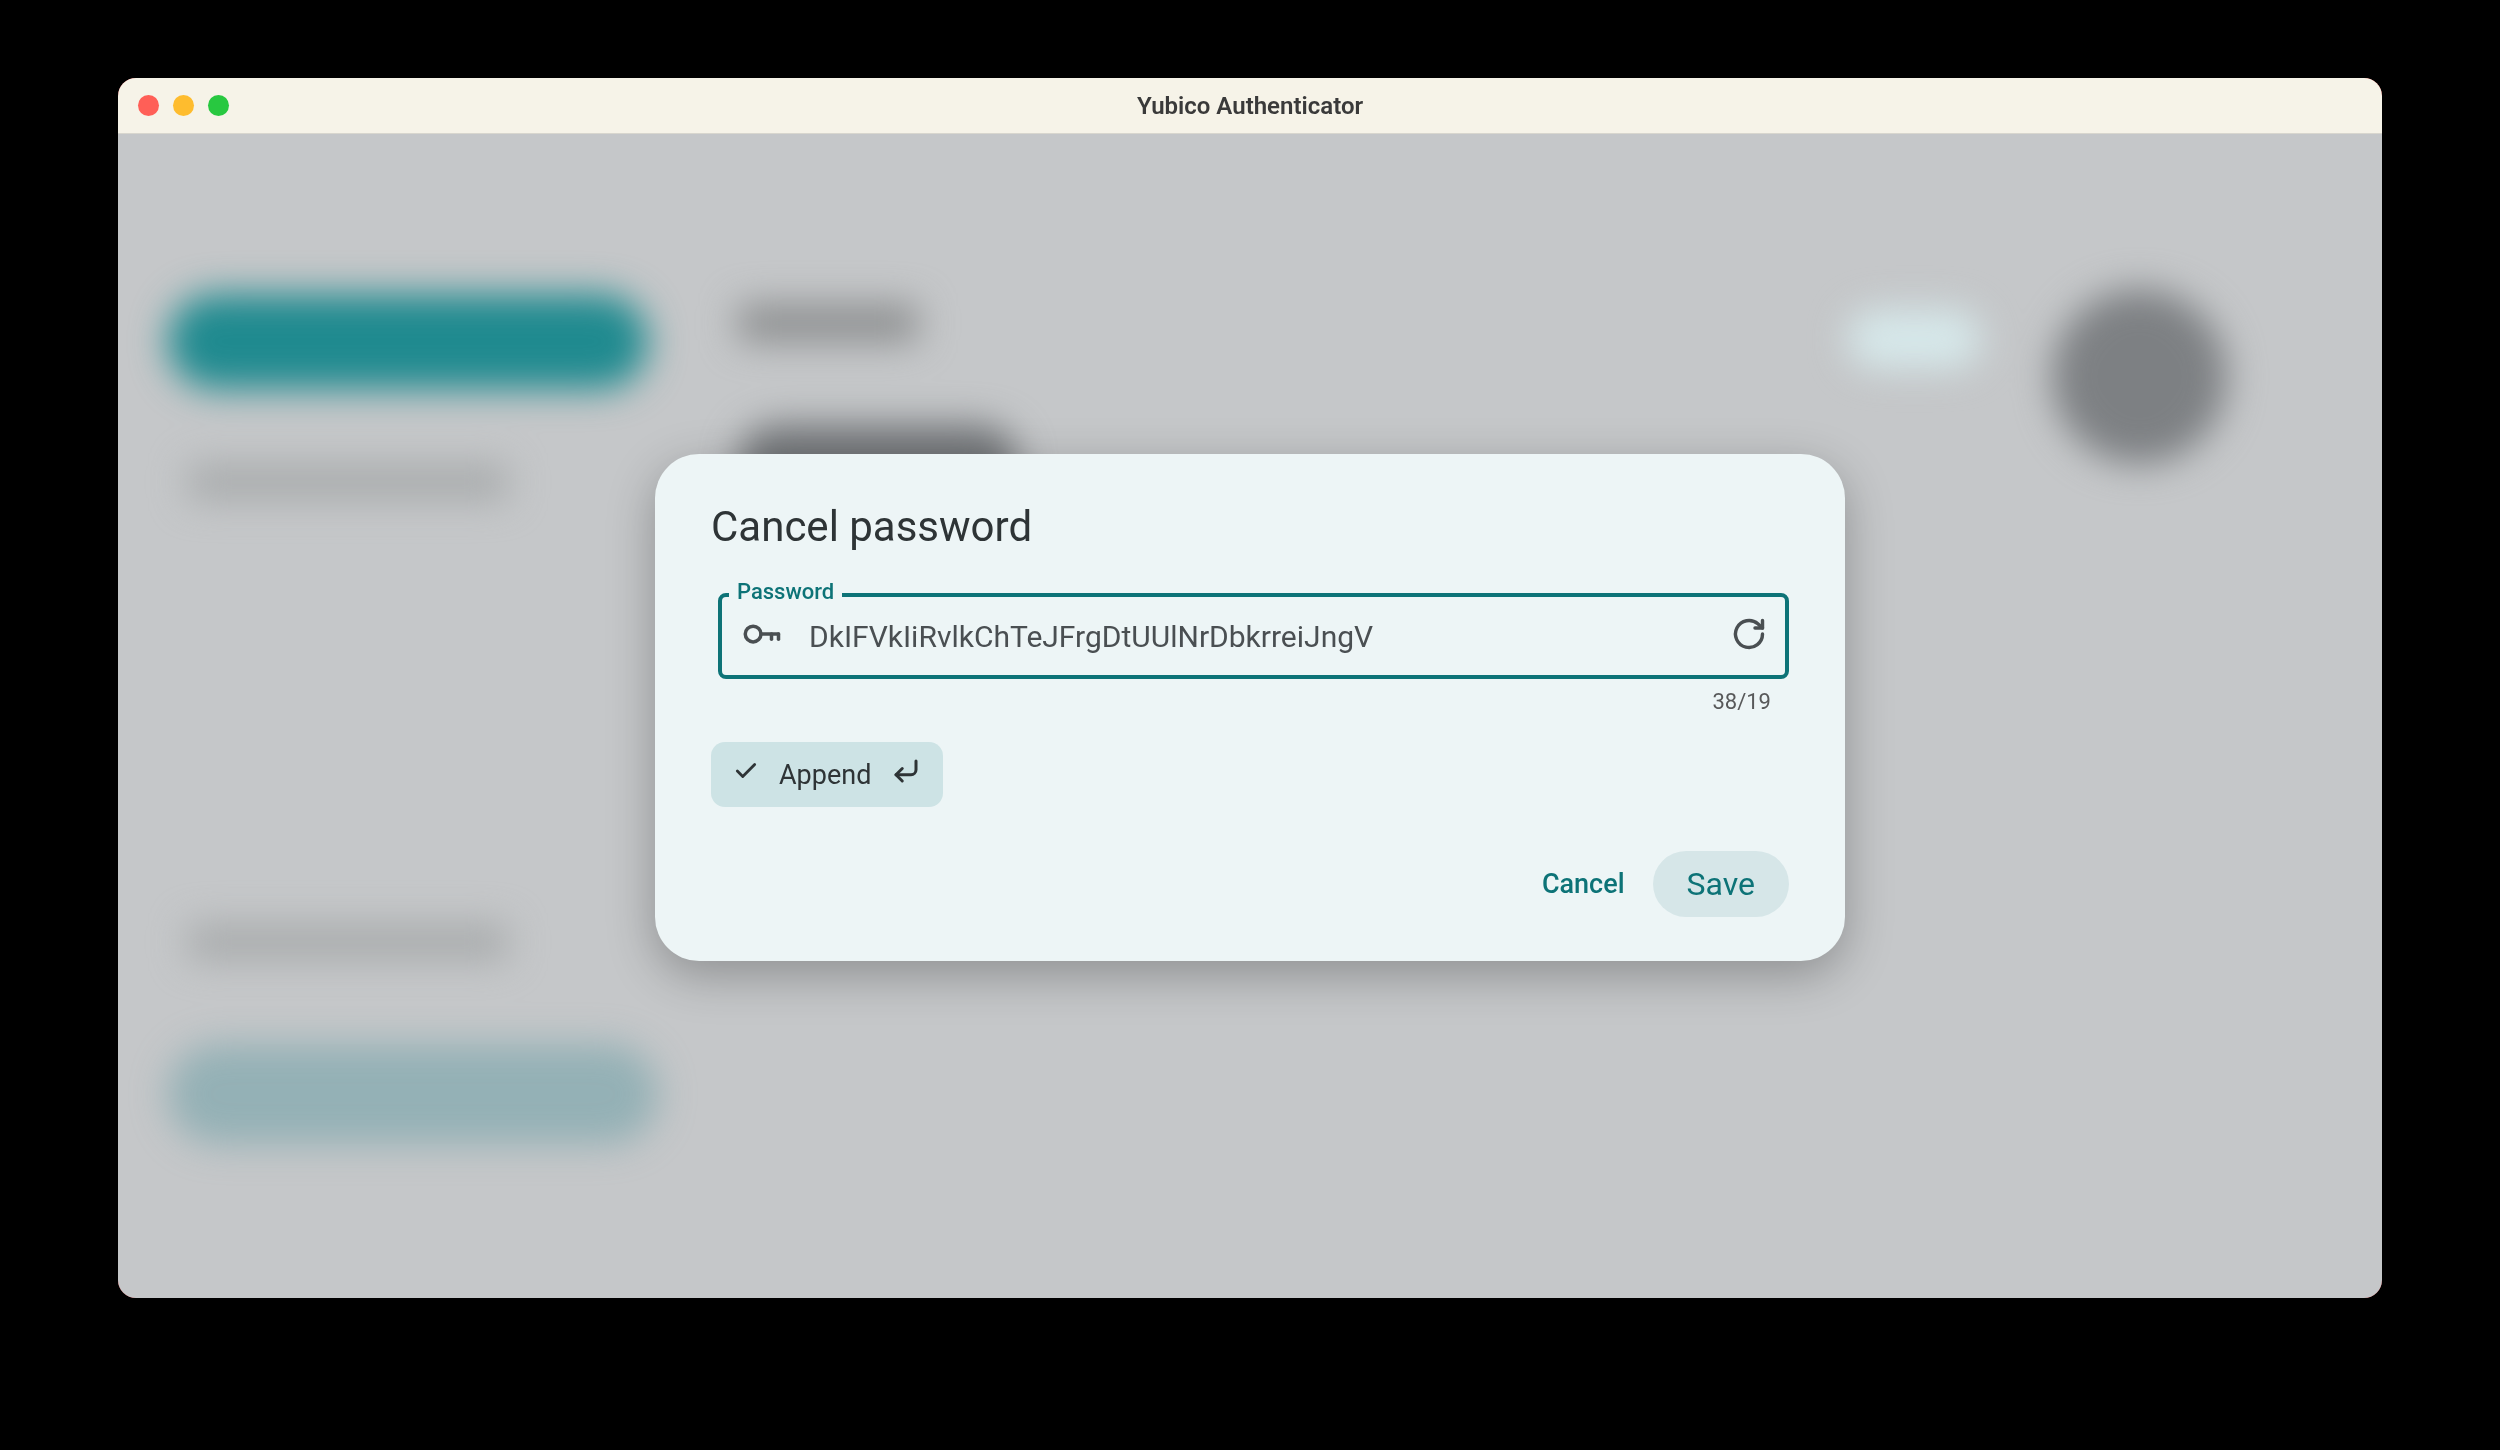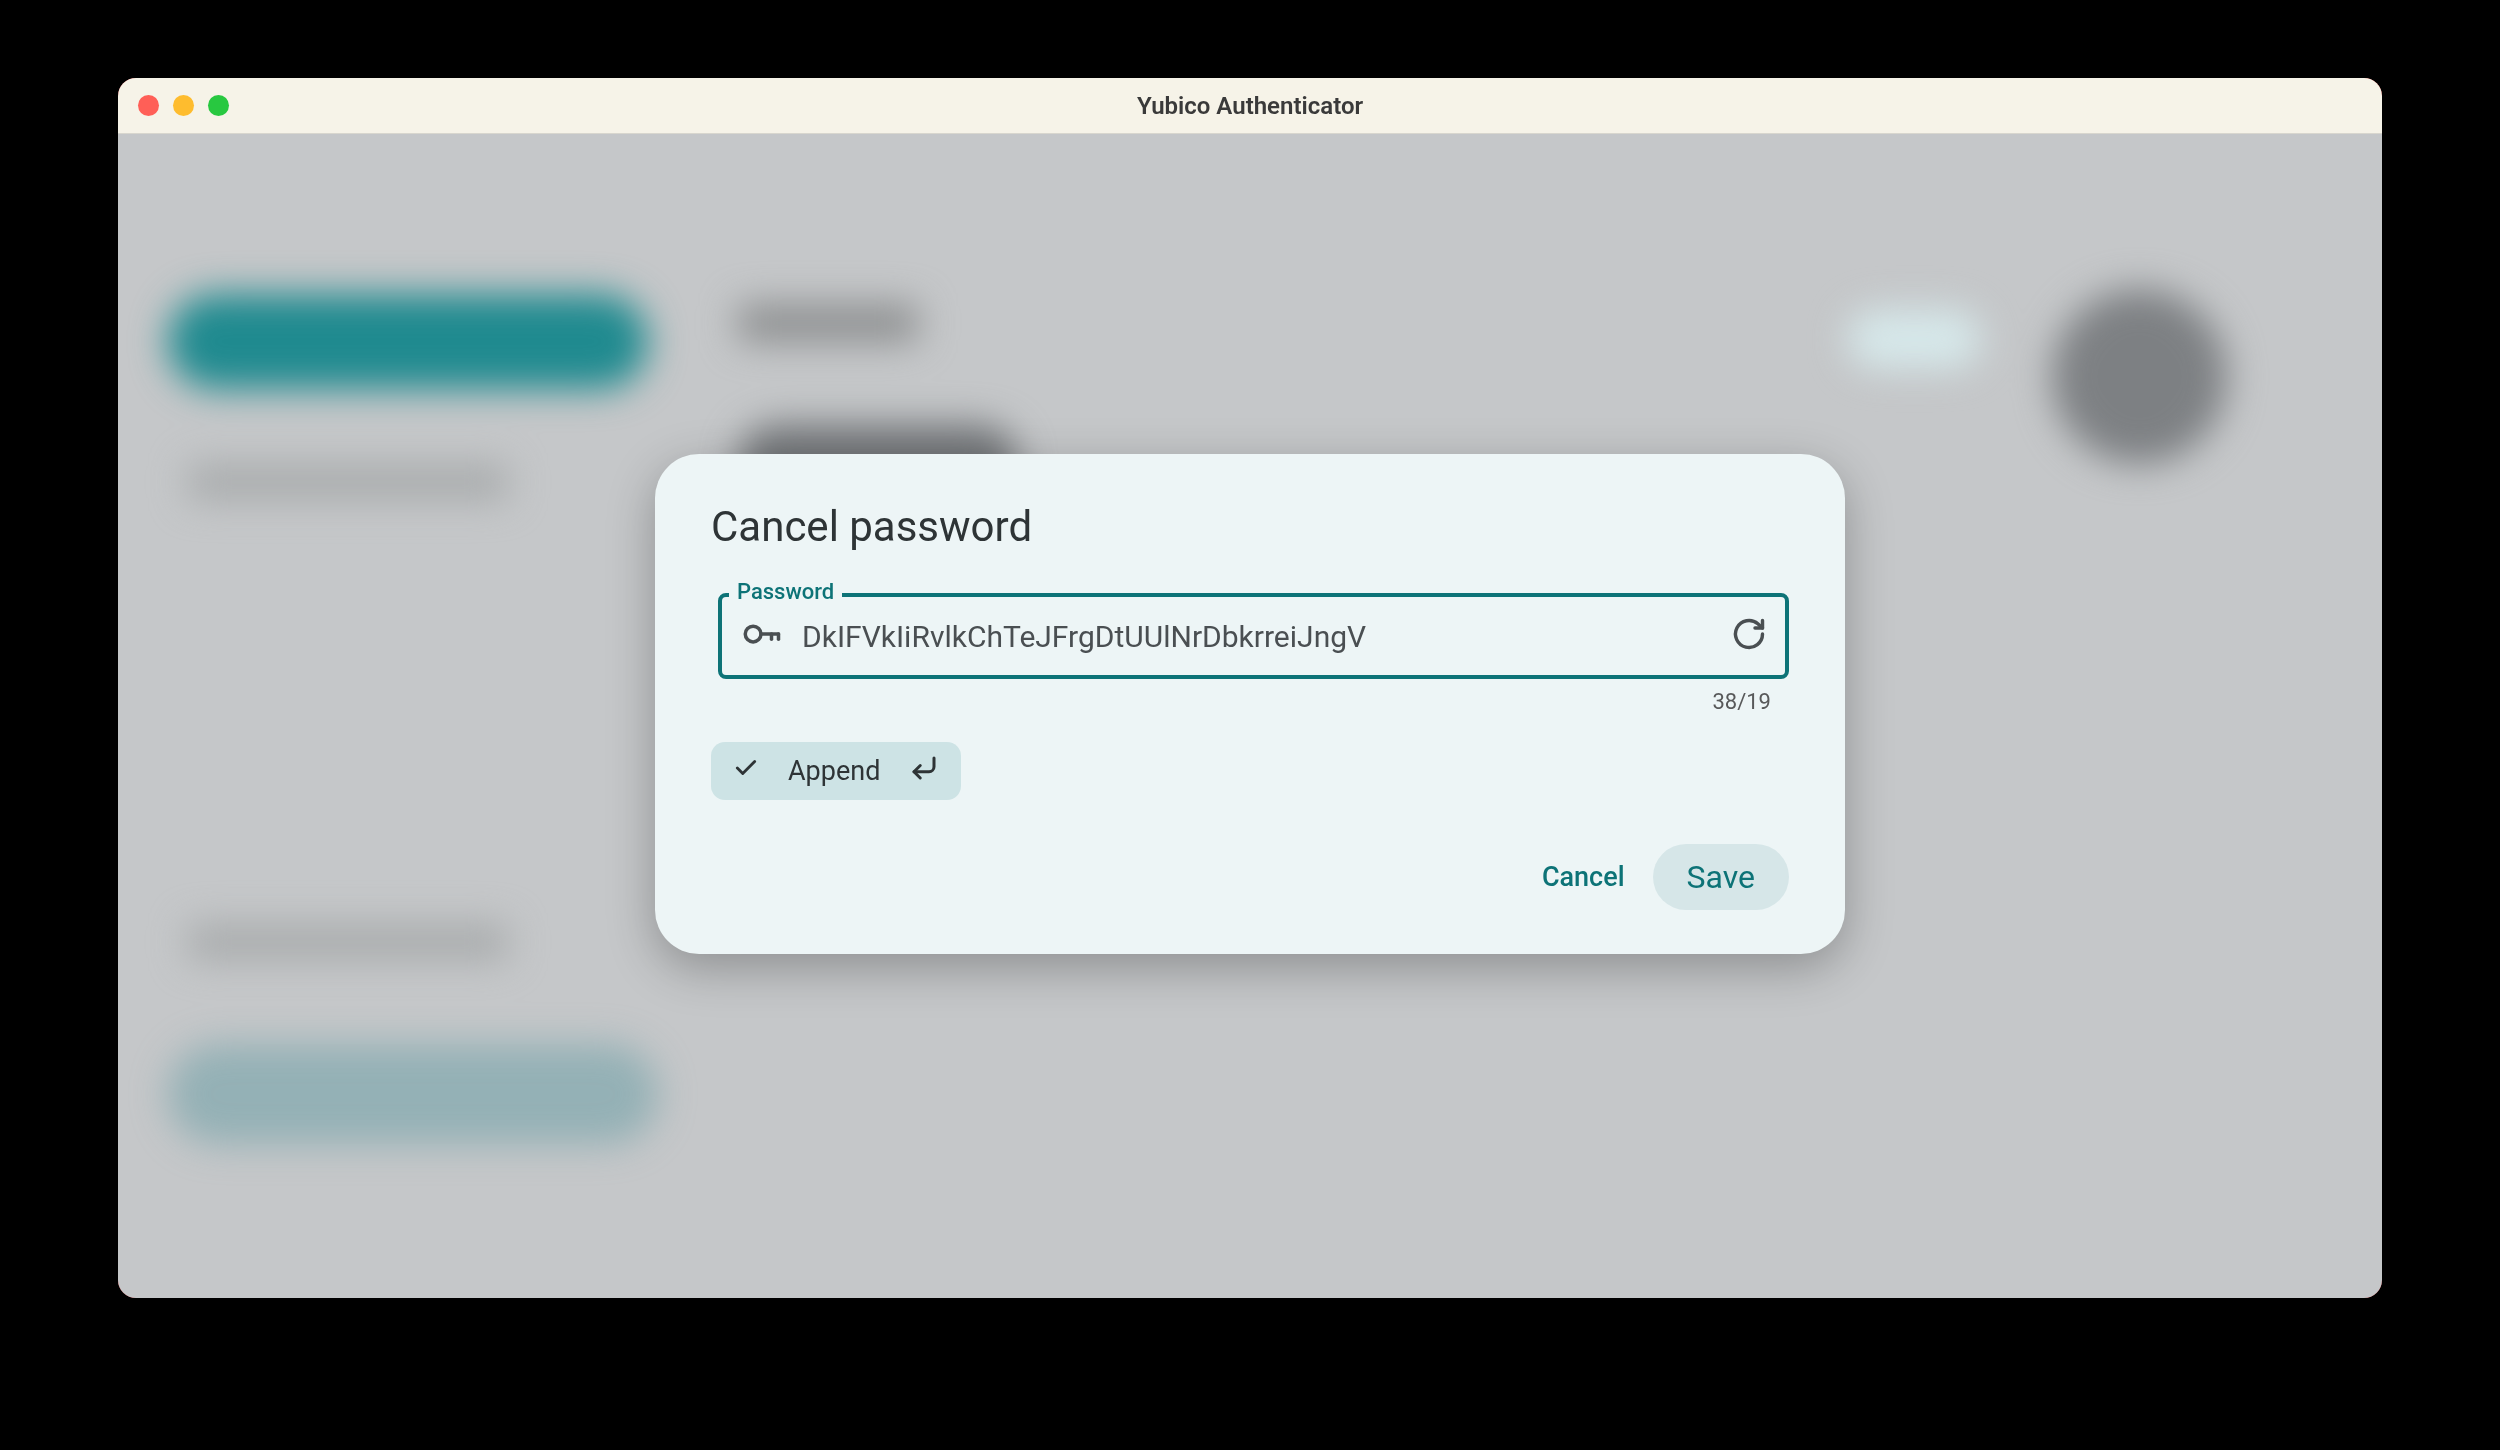--- a/index.html
+++ b/index.html
@@ -164,20 +164,21 @@
     }
 
     .input-container {
       border: 4px solid #0d7377;
       border-radius: 8px;
       display: flex;
       align-items: center;
       padding: 0 18px;
       height: 86px;
       background: #edf5f6;
+      gap: 7px;
     }
 
     .key-icon {
       color: #4a4f52;
       flex-shrink: 0;
       margin-right: 20px;
     }
 
     .password-input {
       flex: 1;
@@ -207,25 +208,25 @@
 
     .chip-row {
       display: flex;
       gap: 12px;
       margin-bottom: 44px;
     }
 
     .chip {
       display: inline-flex;
       align-items: center;
-      height: 58px;
+      height: 65px;
       border-radius: 14px;
       padding: 0 22px;
       font-size: 27px;
-      gap: 29px;
+      gap: 20px;
       cursor: pointer;
     }
 
     .chip-append {
       background: #cde3e5;
       color: #2e3436;
     }
 
     .chip-keyboard {
       background: #dbddde;

